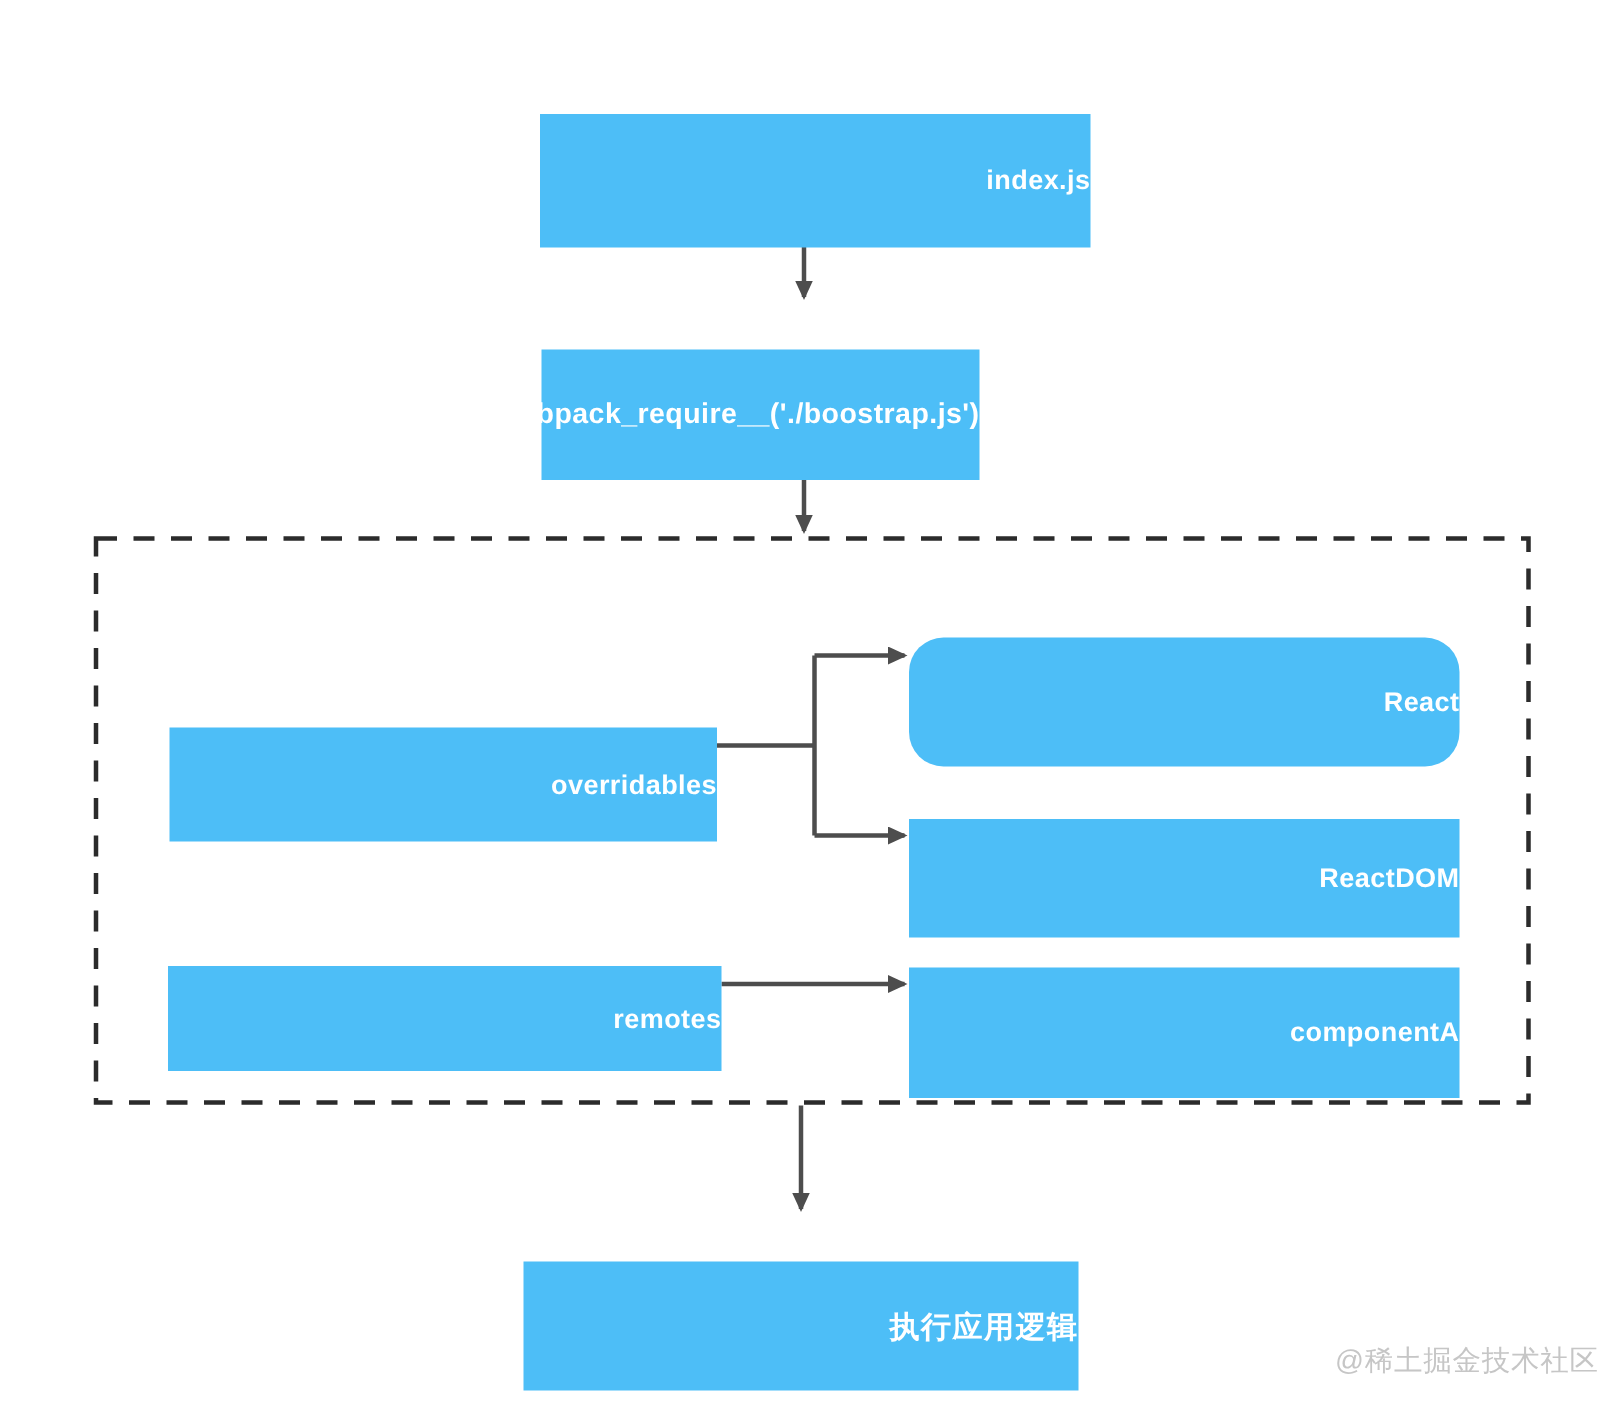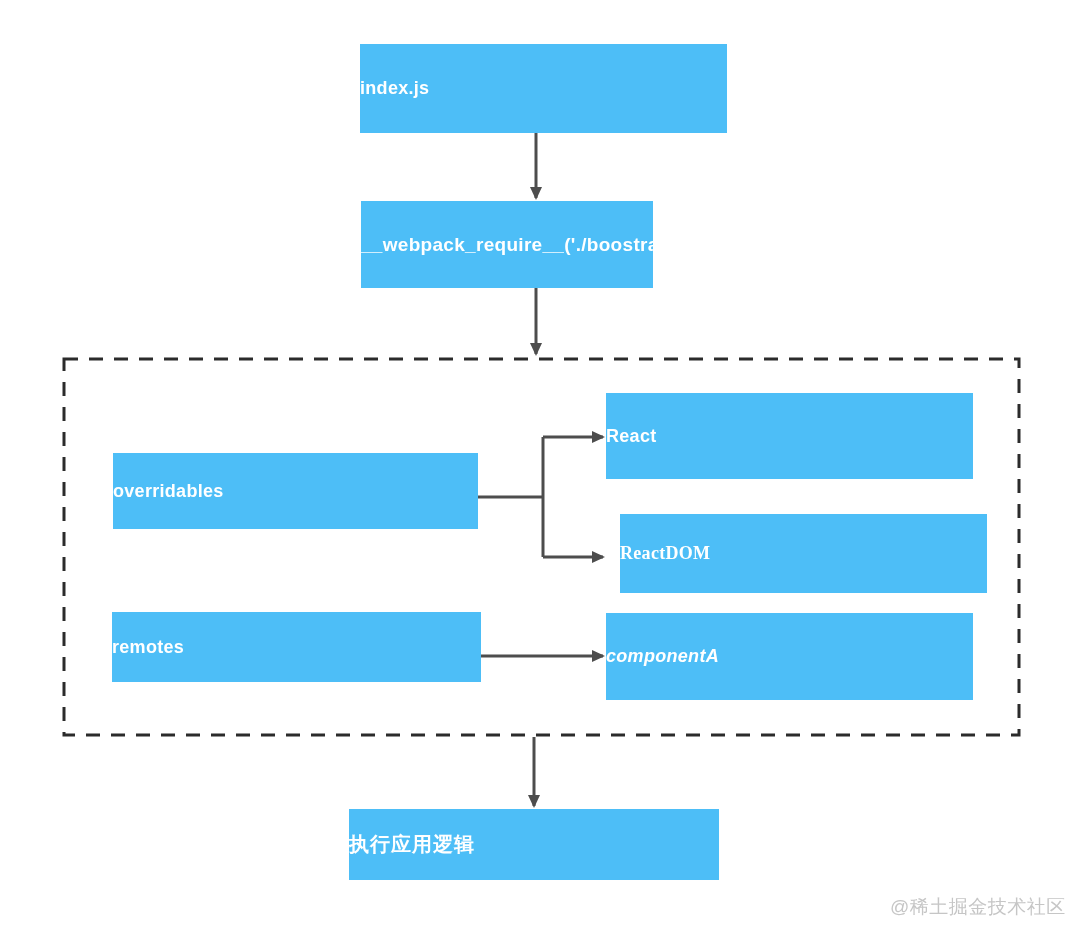--- a/index.html
+++ b/index.html
@@ -36,34 +36,35 @@
   .arrowhead {
     fill: var(--color-edge, #4d4d4d);
     stroke: none;
   }
   .node {
     position: absolute;
     background: var(--color-node-fill, #4dbef7);
     color: var(--color-node-text, #ffffff);
     display: flex;
     align-items: center;
-    justify-content: flex-start;
+    justify-content: flex-end;
     text-align: center;
     font-weight: bold;
     font-size: 18px;
     letter-spacing: 0.3px;
+    margin-top: 32px;
   }
   .node-index      { left: 360px; top: 44px;  width: 367px; height: 89px; }
   .node-webpack    { left: 361px; top: 201px; width: 292px; height: 87px; font-size: 19px; }
   .node-overridables { left: 113px; top: 453px; width: 365px; height: 76px; }
-  .node-react      { left: 606px; top: 393px; width: 367px; height: 86px; }
-  .node-reactdom   { left: 620px; top: 514px; width: 367px; height: 79px; font-family: Liberation Serif, serif; }
+  .node-react      { left: 606px; top: 393px; width: 367px; height: 86px; border-radius: 23px; }
+  .node-reactdom   { left: 606px; top: 514px; width: 367px; height: 79px; }
   .node-remotes    { left: 112px; top: 612px; width: 369px; height: 70px; }
-  .node-componenta { left: 606px; top: 613px; width: 367px; height: 87px; font-style: italic; }
-  .node-execute    { left: 349px; top: 809px; width: 370px; height: 71px; font-size: 20px; letter-spacing: 1px; }
+  .node-componenta { left: 606px; top: 613px; width: 367px; height: 87px; }
+  .node-execute    { left: 349px; top: 809px; width: 370px; height: 86px; font-size: 20px; letter-spacing: 1px; }
   .watermark {
     position: absolute;
     left: 890px;
     top: 894px;
     font-size: 19px;
     color: var(--color-watermark-text, #c6c6c6);
     letter-spacing: 0.5px;
     white-space: nowrap;
   }
 </style>

